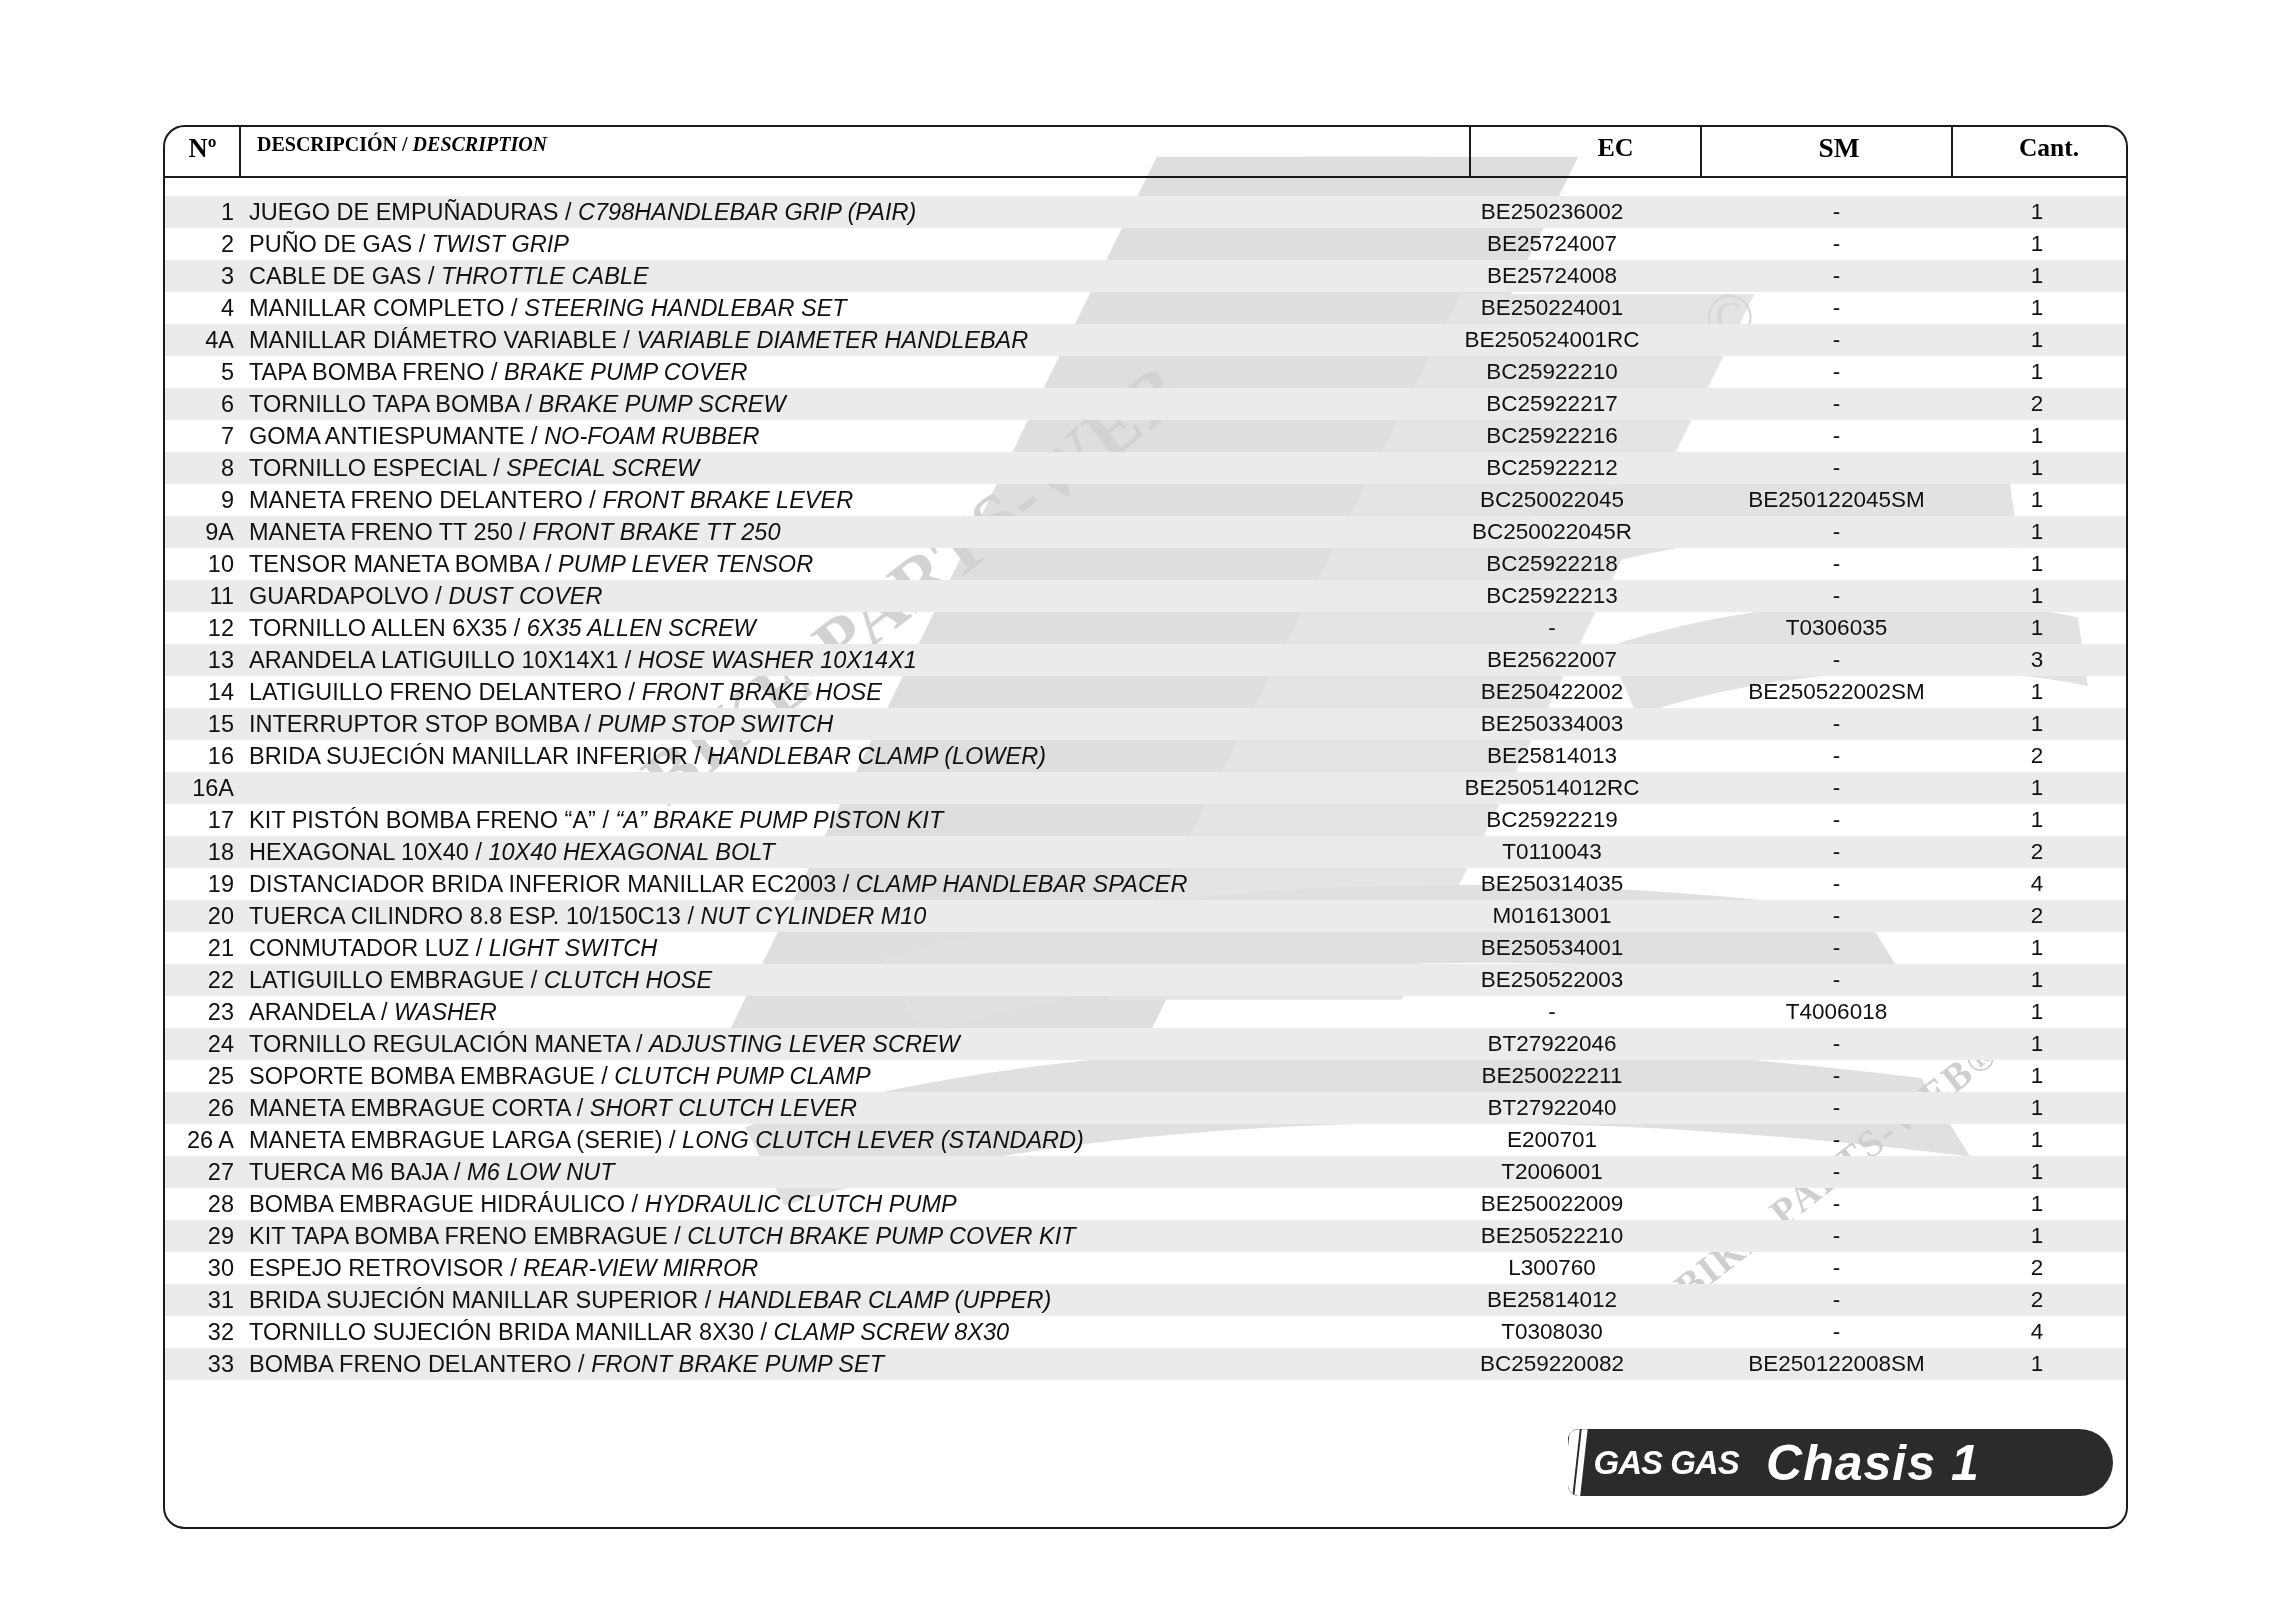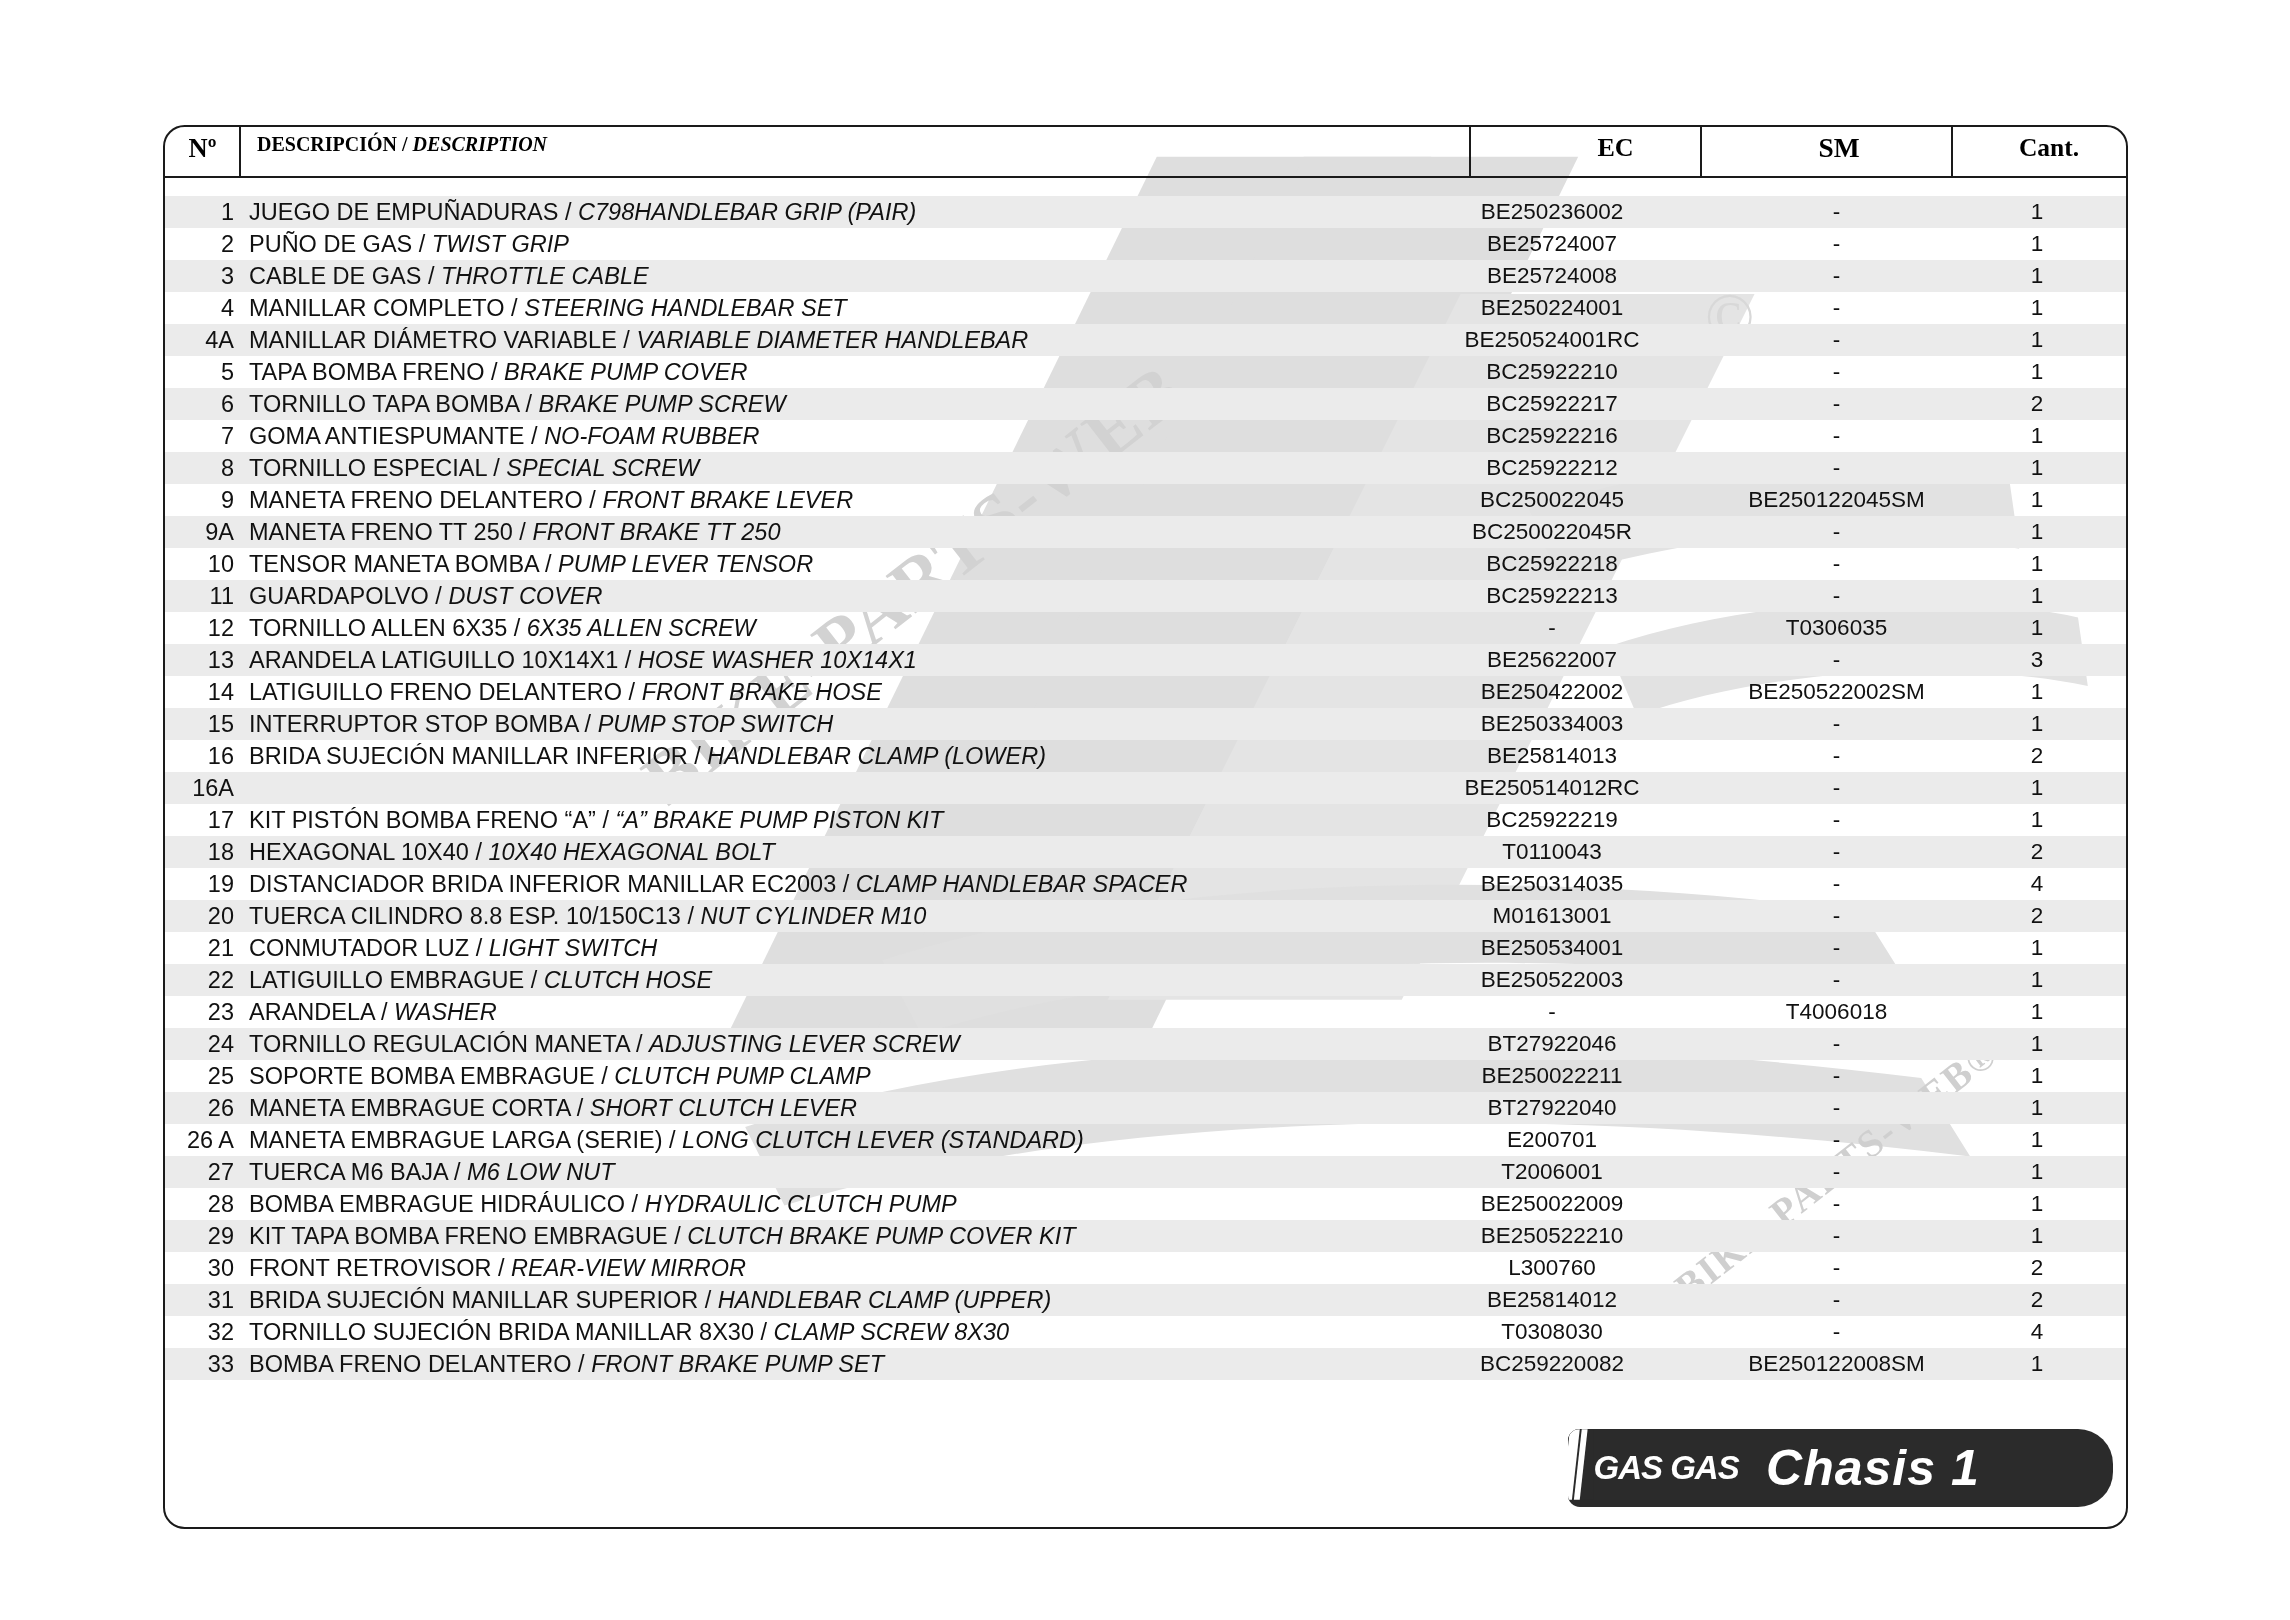--- a/index.html
+++ b/index.html
@@ -148,21 +148,21 @@
     font-size: 22.5px;
     color: #111;
   }
 
   
   .badge {
     position: absolute;
     left: 1568px;
     top: 1429px;
     width: 545px;
-    height: 78px;
+    height: 67px;
     background: #2b2b2b;
     border-radius: 11.8px 35px 35px 11.8px;
     display: flex;
     align-items: center;
     overflow: hidden;
   }
   .badge-gasgas {
     color: #ffffff;
     font-family: "Liberation Sans", sans-serif;
     font-weight: bold;
@@ -454,21 +454,21 @@
       </div>
       <div class="row alt">
         <div class="c-no">29</div>
         <div class="c-desc"><span class="es">KIT TAPA BOMBA FRENO EMBRAGUE</span><span>  /  </span><span class="en">CLUTCH BRAKE PUMP COVER KIT</span></div>
         <div class="c-ec">BE250522210</div>
         <div class="c-sm">-</div>
         <div class="c-cant">1</div>
       </div>
       <div class="row">
         <div class="c-no">30</div>
-        <div class="c-desc"><span class="es">FRONT RETROVISOR</span><span>  /  </span><span class="en">REAR-VIEW MIRROR</span></div>
+        <div class="c-desc"><span class="es">ESPEJO RETROVISOR</span><span>  /  </span><span class="en">REAR-VIEW MIRROR</span></div>
         <div class="c-ec">L300760</div>
         <div class="c-sm">-</div>
         <div class="c-cant">2</div>
       </div>
       <div class="row alt">
         <div class="c-no">31</div>
         <div class="c-desc"><span class="es">BRIDA SUJECIÓN MANILLAR SUPERIOR</span><span>  /  </span><span class="en">HANDLEBAR CLAMP (UPPER)</span></div>
         <div class="c-ec">BE25814012</div>
         <div class="c-sm">-</div>
         <div class="c-cant">2</div>

